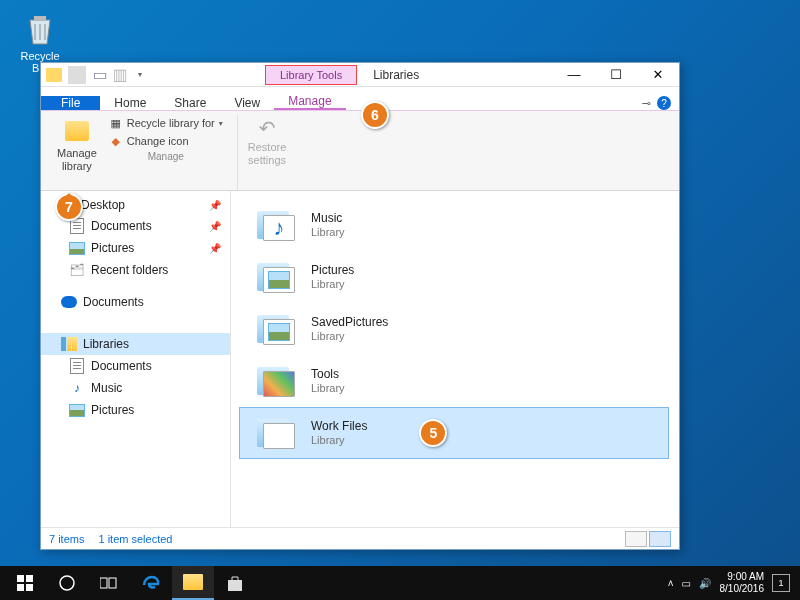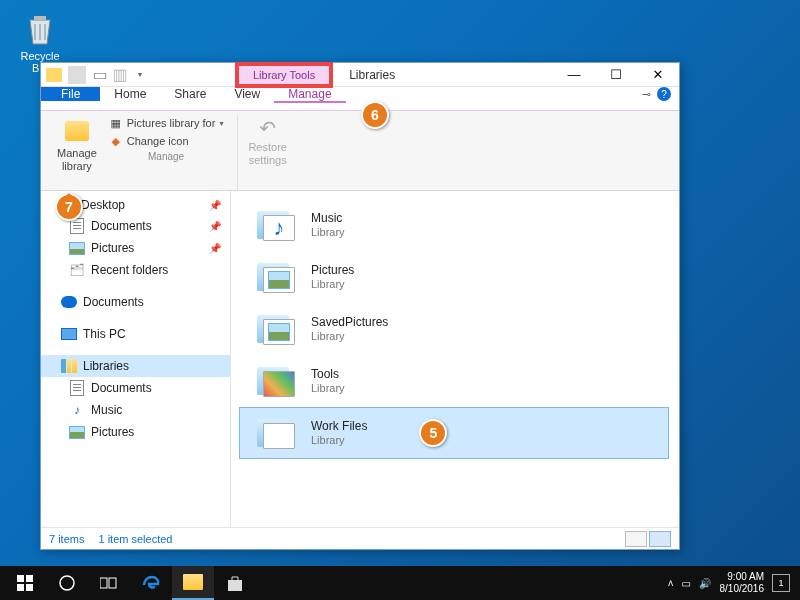--- a/index.html
+++ b/index.html
@@ -16,27 +16,27 @@
 
 .explorer { position: absolute; left: 40px; top: 62px; width: 640px; height: 488px; background: white; border: 1px solid #7aa0c4; box-shadow: 2px 2px 10px rgba(0,0,0,0.3); display: flex; flex-direction: column; }
 
 
 .title-bar { height: 24px; display: flex; align-items: center; padding: 0 0 0 4px; border-bottom: 1px solid #e0e0e0; }
 .title-icons { display: flex; gap: 2px; align-items: center; }
 .title-icons > span { width: 18px; height: 18px; display: inline-flex; align-items: center; justify-content: center; }
 .folder-tiny { width: 16px; height: 14px; background: #ffd868; border-radius: 1px; position: relative; }
 .sep-v { width: 1px; height: 16px; background: #ddd; margin: 0 3px; }
 .drop-arrow { font-size: 8px; color: #666; }
-.ctx-tab { margin-left: 86px; padding: 3px 14px; background: #f5d4f5; border: 4px solid #ef4444; font-size: 11px; color: #8a2d8a; cursor: pointer; }
+.ctx-tab { margin-left: 116px; padding: 3px 14px; background: #f5d4f5; border: 1px solid #ef4444; font-size: 11px; color: #8a2d8a; cursor: pointer; }
 .win-title { margin-left: 16px; font-size: 12px; color: #333; }
 .win-ctrls { margin-left: auto; display: flex; }
 .win-ctrls span { width: 42px; height: 23px; display: flex; align-items: center; justify-content: center; font-size: 13px; cursor: pointer; }
 
 
-.ribbon-tabs { height: 24px; display: flex; align-items: flex-start; font-size: 12px; border-bottom: 1px solid #e8c8e8; }
+.ribbon-tabs { height: 24px; display: flex; align-items: flex-end; font-size: 12px; border-bottom: 1px solid #e8c8e8; }
 .tab { padding: 0 14px; display: flex; align-items: center; cursor: pointer; color: #333; }
 .tab-file { background: #0a6cd4; color: white; padding: 0 20px; }
 .tab-manage { color: #9d3a9d; border-bottom: 2px solid #d070d0; }
 .ribbon-tabs-right { margin-left: auto; display: flex; align-items: center; padding-right: 8px; gap: 6px; }
 .pin-icon { font-size: 11px; color: #666; }
 .help-icon { width: 14px; height: 14px; border-radius: 50%; background: #0a6cd4; color: white; font-size: 10px; display: flex; align-items: center; justify-content: center; }
 
 
 .ribbon { height: 80px; background: #f6f6f6; border-bottom: 1px solid #d8d8d8; display: flex; padding: 4px 6px 0; font-size: 11px; color: #444; }
 .ribbon-group { display: flex; flex-direction: column; align-items: center; padding: 0 6px; border-right: 1px solid #e0e0e0; }
@@ -173,21 +173,21 @@
       <div class="big-btn">
         <div class="big-icon">
             <div class="i-folder-open"></div>
           </div>
         <span style="white-space:pre">Manage
 library</span>
       </div>
       <div class="ribbon-mid">
         <div class="ribbon-row">
           <span class="small-icon">▦</span>
-          <span>Pictures library for</span>
+          <span>Recycle library for</span>
           <span class="drop-arrow">▾</span>
         </div>
         <div class="ribbon-row">
           <span class="small-icon" style="color:#e07030">◆</span>
           <span>Change icon</span>
         </div>
         <div class="group-label" style="align-self:center">Manage</div>
       </div>
     </div>
     <div class="ribbon-group">
@@ -228,26 +228,20 @@
         <span>Recent folders</span>
       </div>
       <div class="nav-spacer"></div>
       <div class="nav-item quick">
         <span class="nav-icon">
             <span class="i-onedrive"></span>
           </span>
         <span>Documents</span>
       </div>
       <div class="nav-spacer"></div>
-      <div class="nav-item quick">
-        <span class="nav-icon">
-            <span class="i-pc"></span>
-          </span>
-        <span>This PC</span>
-      </div>
       <div class="nav-spacer"></div>
       <div class="nav-item quick selected">
         <span class="nav-icon">
             <span class="i-lib">
               <span></span>
               <span></span>
               <span></span>
             </span>
           </span>
         <span>Libraries</span>

